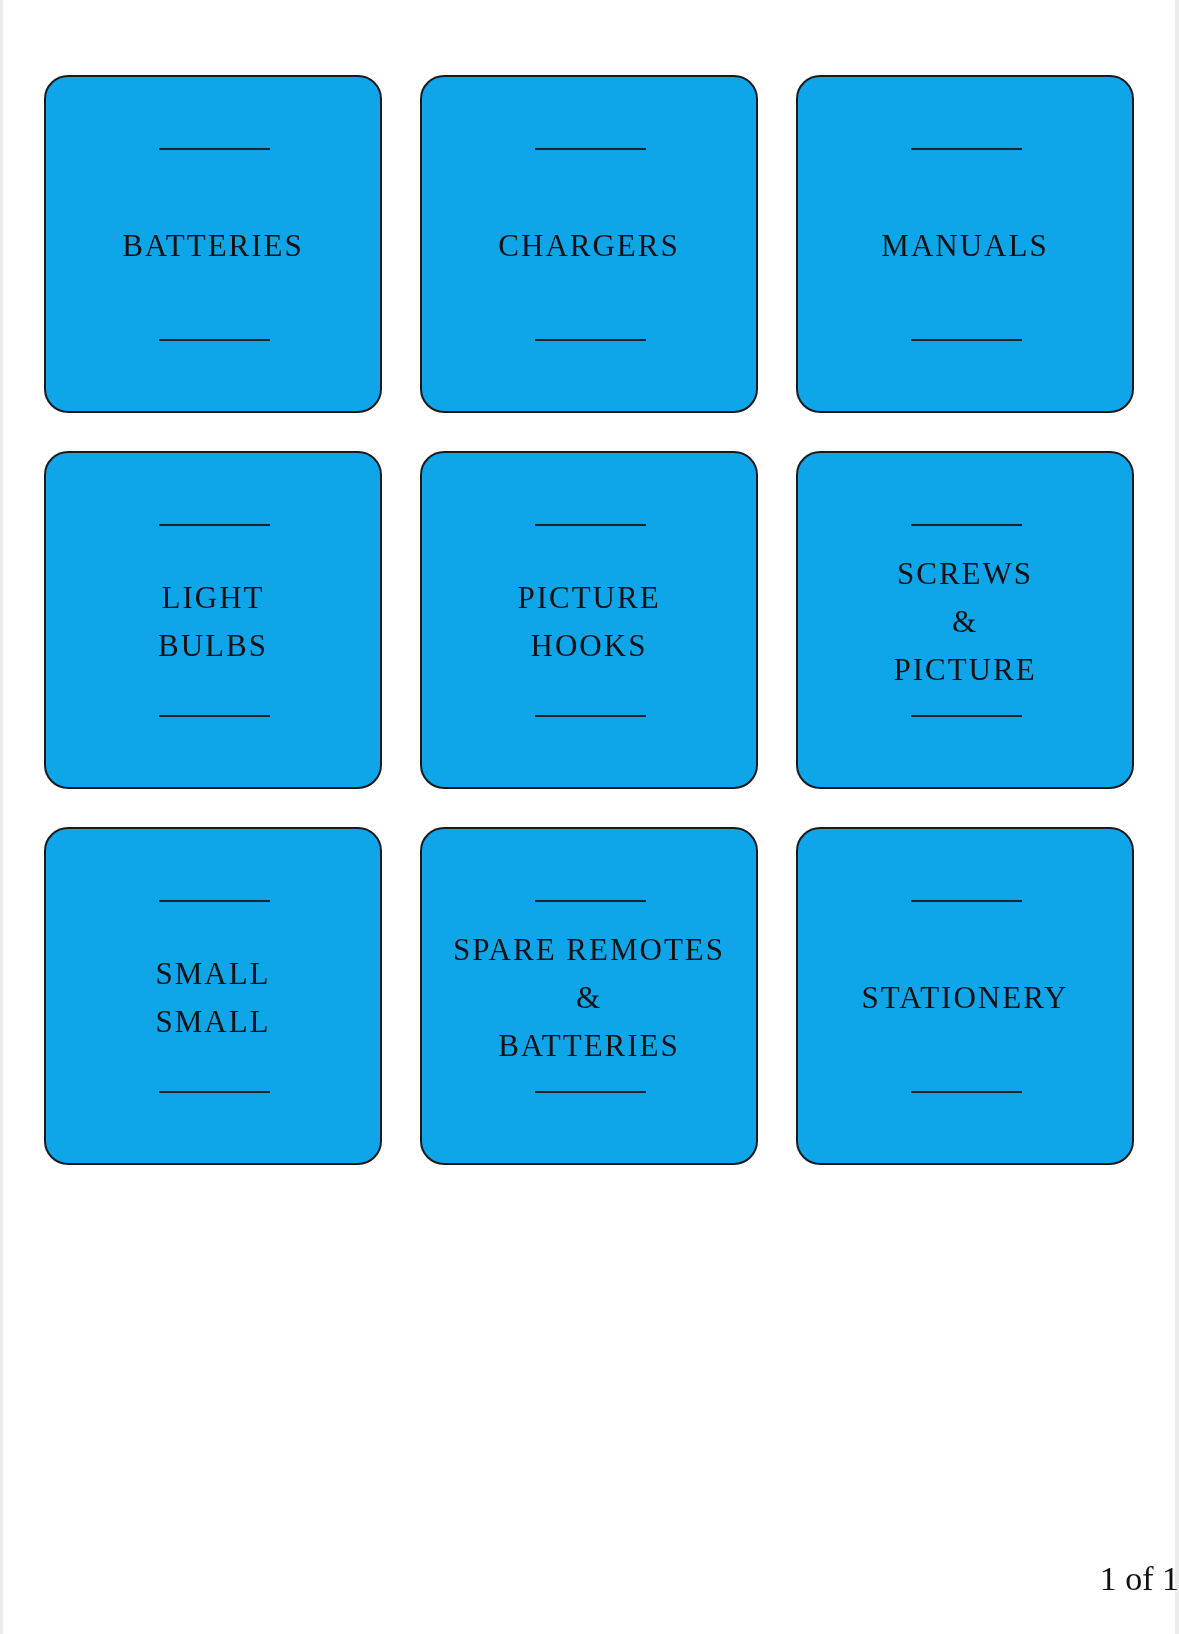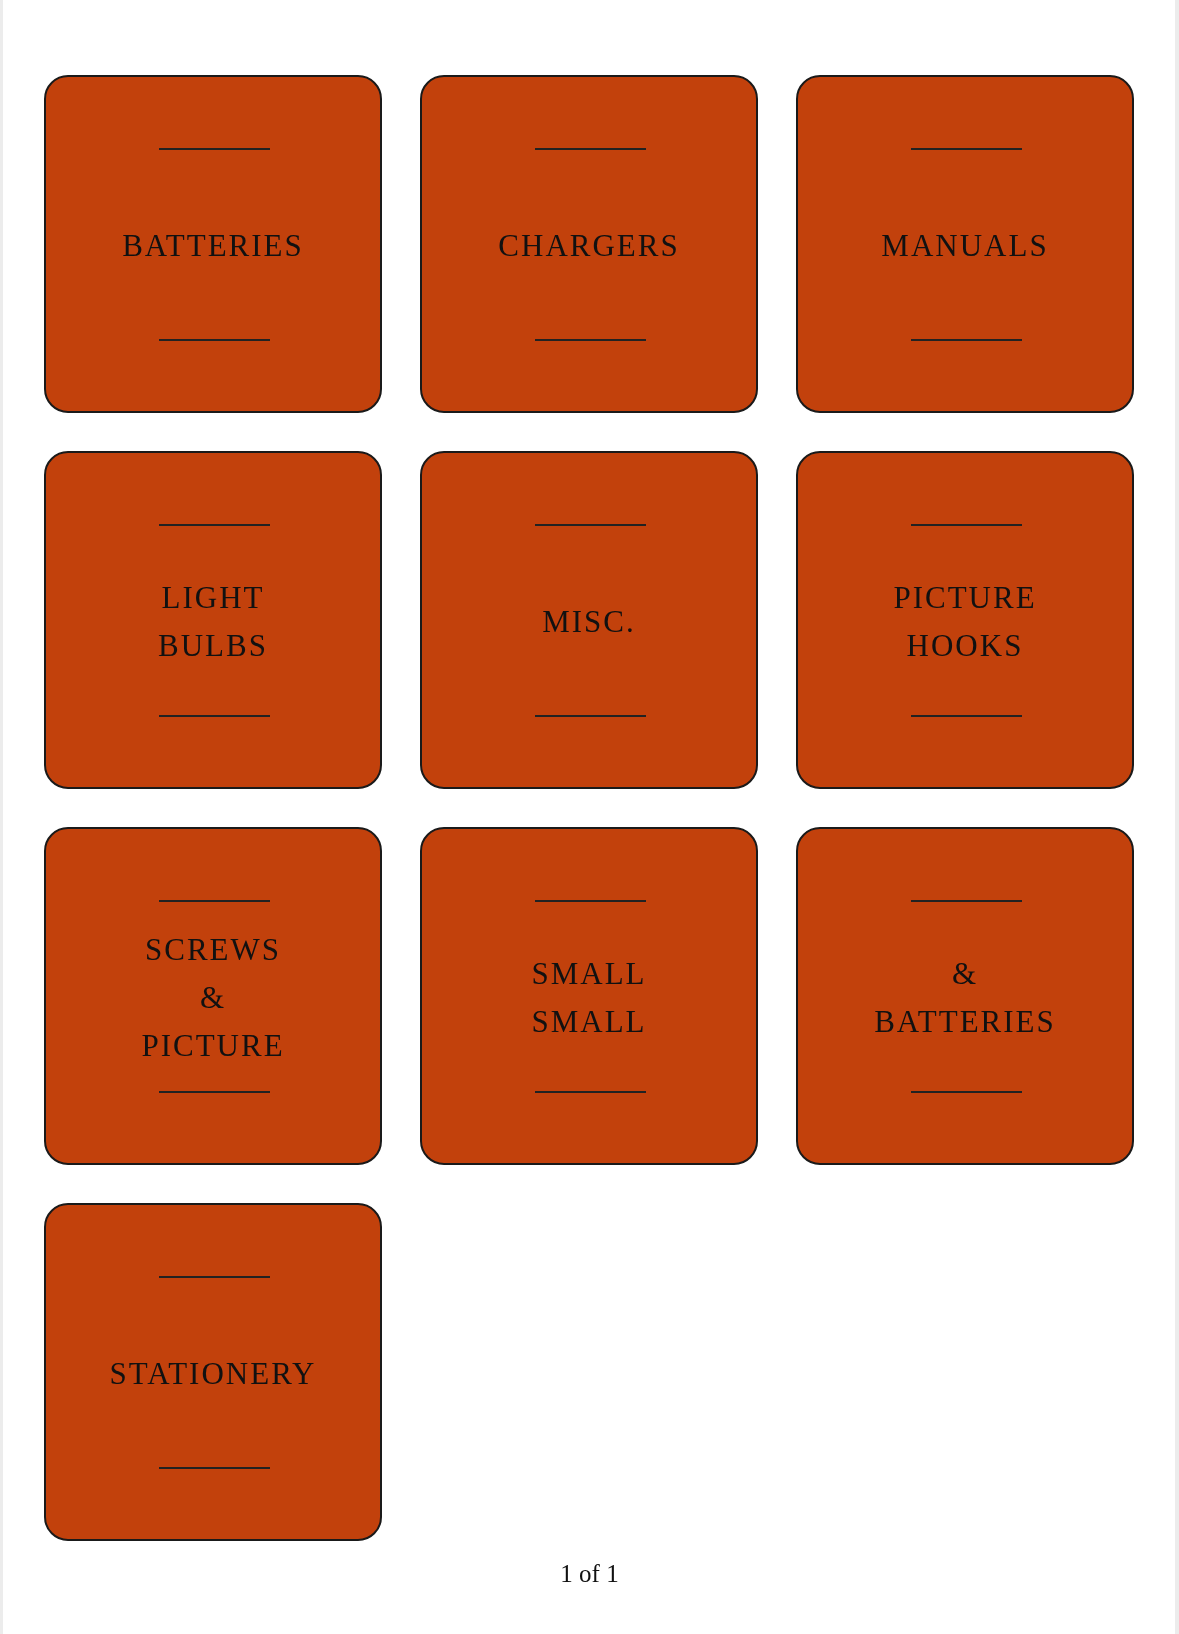--- a/index.html
+++ b/index.html
@@ -33,21 +33,21 @@
       column-gap: 38px;
       row-gap: 38px;
     }
     .label-card {
       position: relative;
       box-sizing: border-box;
       width: 338px;
       height: 338px;
       border: 2px solid #1a1a1a;
       border-radius: 24px;
-      background: #c2410c;
+      background: #0ea5e9;
     }
     .divider {
       position: absolute;
       left: 113px;
       width: 111px;
       height: 0;
       border-top: 2.5px solid #222222;
     }
     .divider.top { top: 71px; }
     .divider.bottom { top: 262px; }
@@ -67,22 +67,22 @@
       letter-spacing: 2px;
       line-height: 48px;
       white-space: nowrap;
       color: #111111;
     }
     .page-indicator {
       position: absolute;
       left: 0;
       width: 1179px;
       top: 1560px;
-      text-align: center;
-      font-size: 25px;
+      text-align: right;
+      font-size: 34px;
       color: #111111;
     }
   </style>
 </head>
 <body>
 
 <div class="edge-left"></div>
 <div class="edge-right"></div>
 
 <div class="grid">
@@ -114,27 +114,20 @@
 
   <div class="label-card">
     <div class="divider top"></div>
     <div class="label-text">
       <span class="label-line">LIGHT</span>
       <span class="label-line">BULBS</span>
     </div>
     <div class="divider bottom"></div>
   </div>
 
-  <div class="label-card">
-    <div class="divider top"></div>
-    <div class="label-text">
-      <span class="label-line">MISC.</span>
-    </div>
-    <div class="divider bottom"></div>
-  </div>
 
 
   <div class="label-card">
     <div class="divider top"></div>
     <div class="label-text">
       <span class="label-line">PICTURE</span>
       <span class="label-line">HOOKS</span>
     </div>
     <div class="divider bottom"></div>
   </div>
@@ -154,20 +147,21 @@
     <div class="label-text">
       <span class="label-line">SMALL</span>
       <span class="label-line">SMALL</span>
     </div>
     <div class="divider bottom"></div>
   </div>
 
   <div class="label-card">
     <div class="divider top"></div>
     <div class="label-text">
+      <span class="label-line">SPARE REMOTES</span>
       <span class="label-line">&amp;</span>
       <span class="label-line">BATTERIES</span>
     </div>
     <div class="divider bottom"></div>
   </div>
 
   <div class="label-card">
     <div class="divider top"></div>
     <div class="label-text">
       <span class="label-line">STATIONERY</span>

